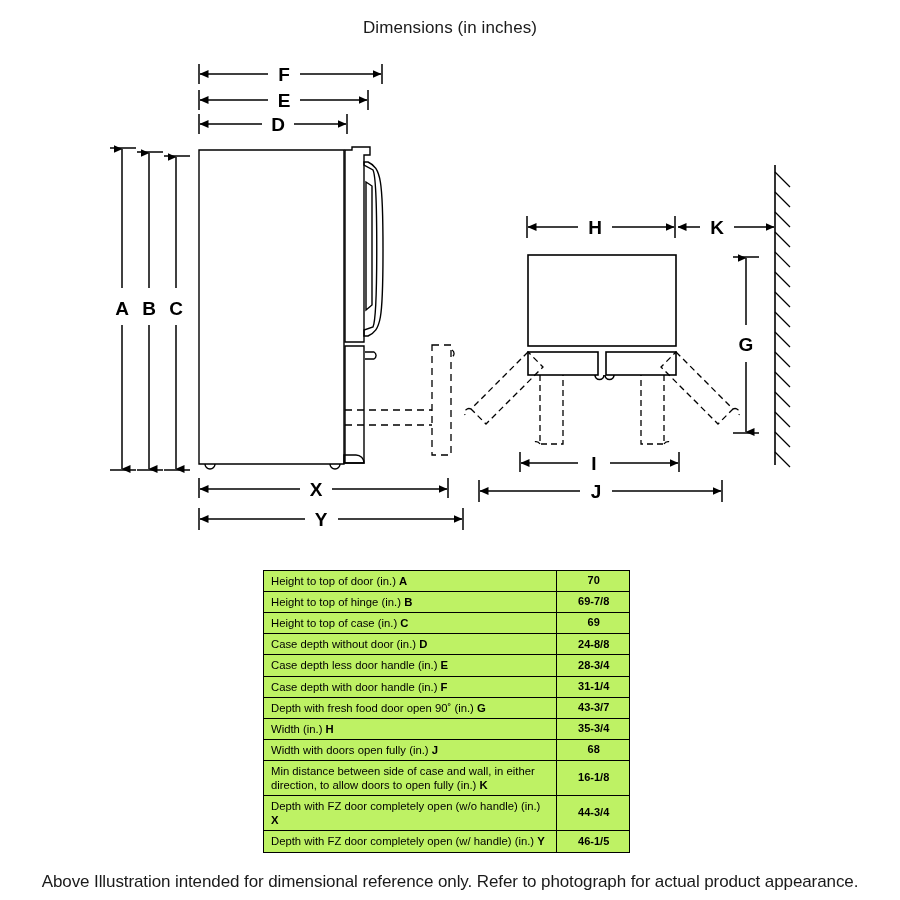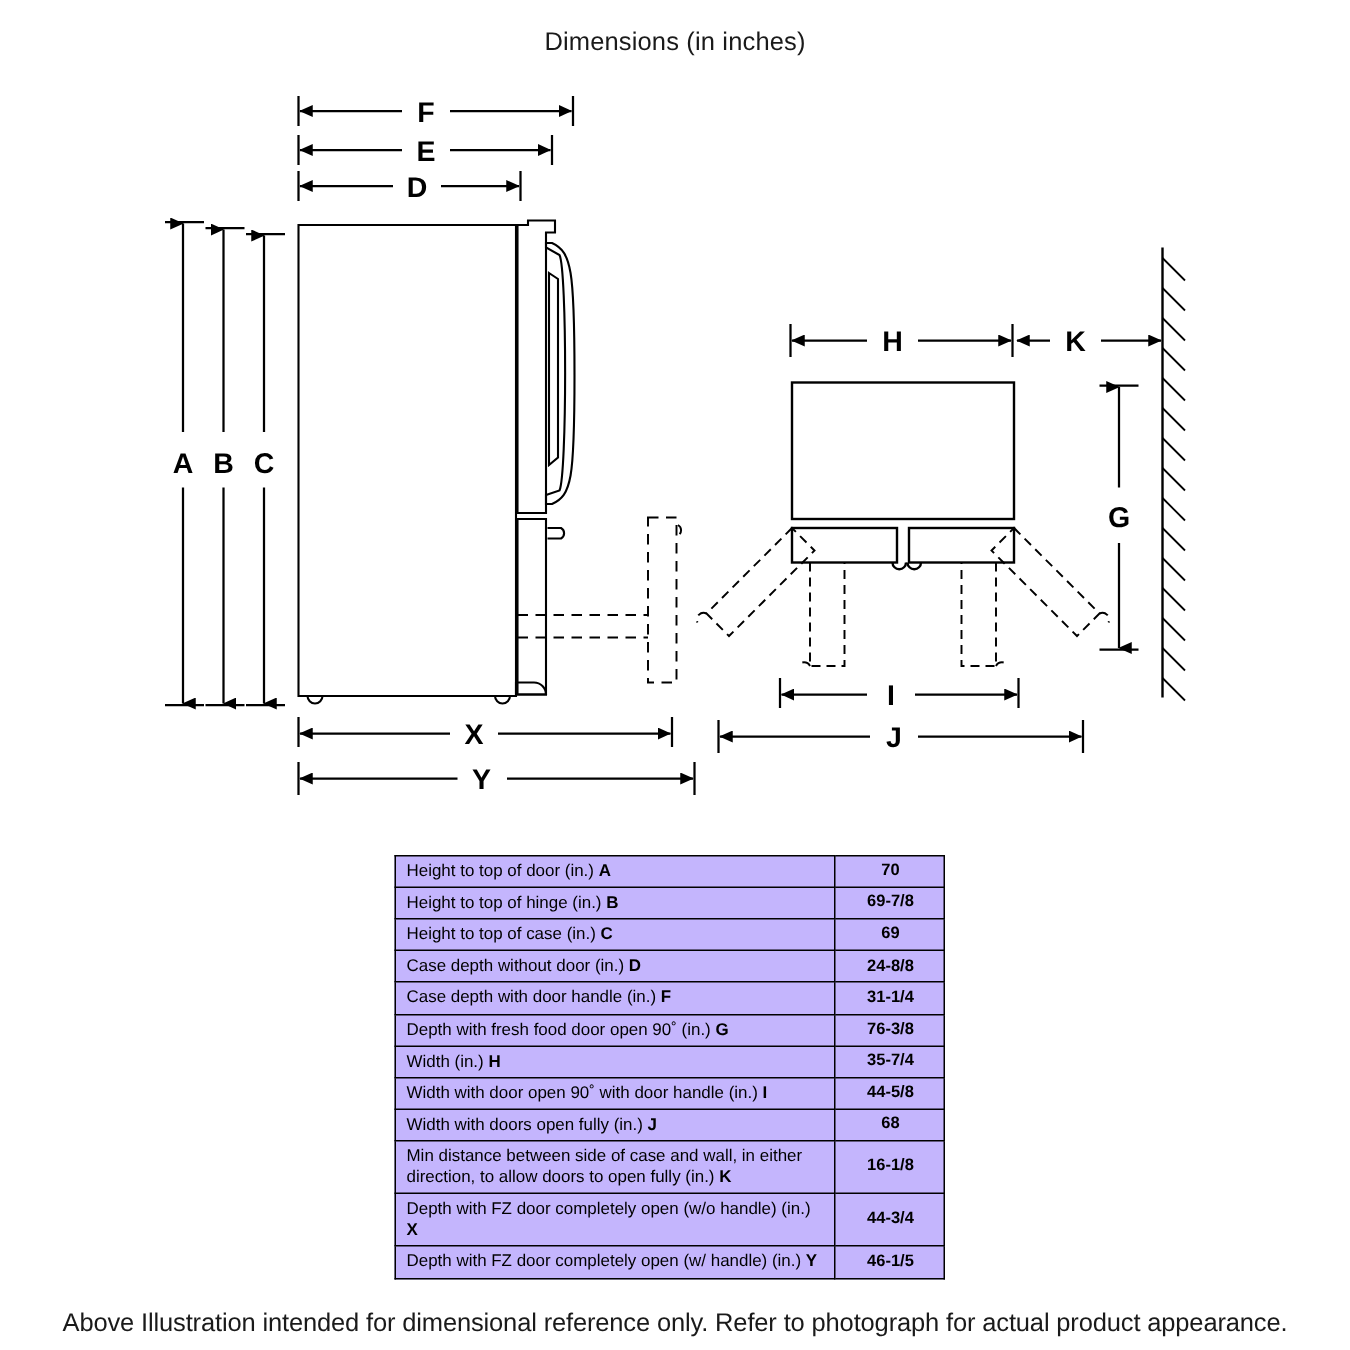--- a/index.html
+++ b/index.html
@@ -49,21 +49,21 @@
     left: 0;
   }
   
   .spec-table {
     position: absolute;
     left: 263px;
     top: 570px;
     width: 367px;
     border-collapse: collapse;
     font-size: 11.3px;
-    background: #c4b5fd;
+    background: #bef264;
   }
   .spec-table td {
     border: 1px solid #000;
     padding: 3px 6px 3px 7px;
     color: #000;
     line-height: 1.25;
     vertical-align: middle;
   }
   .spec-table .lbl {
     width: 297px;
@@ -306,34 +306,34 @@
         </tr>
         <tr>
           <td class="lbl">Height to top of case (in.) <span class="key">C</span></td>
           <td class="val">69</td>
         </tr>
         <tr>
           <td class="lbl">Case depth without door (in.) <span class="key">D</span></td>
           <td class="val">24-8/8</td>
         </tr>
         <tr>
+          <td class="lbl">Case depth less door handle (in.) <span class="key">E</span></td>
+          <td class="val">28-3/4</td>
+        </tr>
+        <tr>
           <td class="lbl">Case depth with door handle (in.) <span class="key">F</span></td>
           <td class="val">31-1/4</td>
         </tr>
         <tr>
           <td class="lbl">Depth with fresh food door open 90˚ (in.) <span class="key">G</span></td>
-          <td class="val">76-3/8</td>
+          <td class="val">43-3/7</td>
         </tr>
         <tr>
           <td class="lbl">Width (in.) <span class="key">H</span></td>
-          <td class="val">35-7/4</td>
-        </tr>
-        <tr>
-          <td class="lbl">Width with door open 90˚ with door handle (in.) <span class="key">I</span></td>
-          <td class="val">44-5/8</td>
+          <td class="val">35-3/4</td>
         </tr>
         <tr>
           <td class="lbl">Width with doors open fully (in.) <span class="key">J</span></td>
           <td class="val">68</td>
         </tr>
         <tr class="tall">
           <td class="lbl">Min distance between side of case and wall, in either direction, to allow doors to open fully (in.) <span class="key">K</span></td>
           <td class="val">16-1/8</td>
         </tr>
         <tr>

